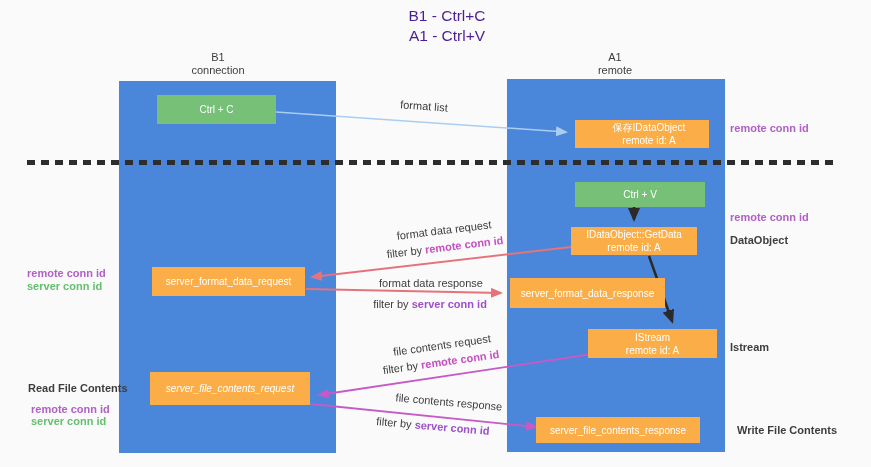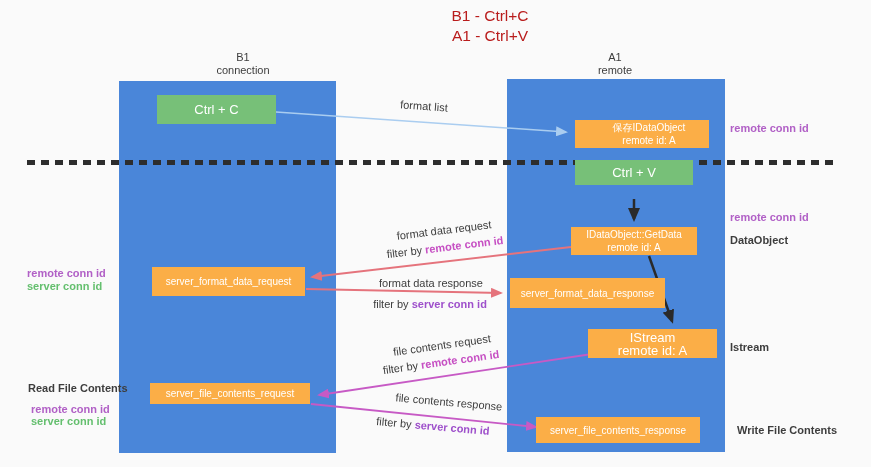--- a/index.html
+++ b/index.html
@@ -6,35 +6,35 @@
   body{
     width:871px;height:467px;
     background:#fafafa;
     font-family:"Liberation Sans","DejaVu Sans",sans-serif;
     position:relative;
     overflow:hidden;
   }
   .canvas{position:absolute;left:0;top:0;width:871px;height:467px;}
   .title{
     position:absolute;left:447px;top:6px;transform:translateX(-50%);
-    text-align:center;font-size:15.5px;line-height:20px;color:#b91c1c;white-space:nowrap;z-index:6;margin-left:43px;
+    text-align:center;font-size:15.5px;line-height:20px;color:#4c1d95;white-space:nowrap;z-index:6;
   }
   .col-header{
     position:absolute;transform:translateX(-50%);
     text-align:center;font-size:11px;line-height:13px;color:#3d3d3d;white-space:nowrap;z-index:6;
   }
   .lane{position:absolute;background:#4a86d9;z-index:1;}
   .dashline{
     position:absolute;left:27px;top:160px;width:806px;height:5px;z-index:2;
     background:repeating-linear-gradient(90deg,#2d2d2d 0 8px,transparent 8px 14px);
   }
   .arrows{position:absolute;left:0;top:0;z-index:3;}
   .box{
     position:absolute;display:flex;flex-direction:column;align-items:center;justify-content:center;
-    color:#fff;text-align:center;font-size:13px;line-height:13px;white-space:nowrap;z-index:4;
+    color:#fff;text-align:center;font-size:10px;line-height:13px;white-space:nowrap;z-index:4;
   }
   .box.small{font-size:10px;}
   .orange{background:#fbae47;}
   .green{background:#77c078;}
   .alabel{
     position:absolute;transform:translate(-50%,-50%) rotate(var(--rot,0deg));
     font-size:11px;color:#3d3d3d;white-space:nowrap;z-index:5;
   }
   .slabel{
     position:absolute;font-size:11px;color:#3d3d3d;white-space:nowrap;z-index:5;font-weight:bold;
@@ -47,21 +47,21 @@
 </head>
 <body>
 
 <div class="canvas">
 
   <div class="title">
     <div>B1 - Ctrl+C</div>
     <div>A1 - Ctrl+V</div>
   </div>
 
-  <div class="col-header" style="left:218px;top:51px;margin-left:25px;">
+  <div class="col-header" style="left:218px;top:51px;">
     <div>B1</div>
     <div>connection</div>
   </div>
   <div class="col-header" style="left:615px;top:51px;">
     <div>A1</div>
     <div>remote</div>
   </div>
 
   <div class="lane" style="left:119px;top:81px;width:217px;height:372px;"></div>
   <div class="lane" style="left:507px;top:79px;width:218px;height:373px;"></div>
@@ -91,29 +91,29 @@
     <line x1="592" y1="354" x2="319" y2="395" stroke="#c75ac5" stroke-width="1.8" marker-end="url(#m-magenta)"></line>
     <line x1="311" y1="404" x2="536" y2="427" stroke="#c75ac5" stroke-width="1.8" marker-end="url(#m-magenta)"></line>
   </svg>
 
   <div class="box green" style="left:157px;top:95px;width:119px;height:29px;">
     <div>Ctrl + C</div>
   </div>
   <div class="box orange small" style="left:152px;top:267px;width:153px;height:29px;">
     <div>server_format_data_request</div>
   </div>
-  <div class="box orange small" style="left:150px;top:383px;width:160px;height:21px;">
+  <div class="box orange small" style="left:150px;top:372px;width:160px;height:33px;font-style:italic;">
     <div>server_file_contents_request</div>
   </div>
 
   <div class="box orange small" style="left:575px;top:120px;width:120px;height:28px;padding-left:14px;">
     <div>保存IDataObject</div>
     <div>remote id: A</div>
   </div>
-  <div class="box green" style="left:575px;top:160px;width:118px;height:25px;">
+  <div class="box green" style="left:575px;top:182px;width:130px;height:25px;">
     <div>Ctrl + V</div>
   </div>
   <div class="box orange small" style="left:571px;top:227px;width:126px;height:28px;">
     <div>IDataObject::GetData</div>
     <div>remote id: A</div>
   </div>
   <div class="box orange small" style="left:510px;top:278px;width:155px;height:30px;">
     <div>server_format_data_response</div>
   </div>
   <div class="box orange" style="left:588px;top:329px;width:129px;height:29px;">

